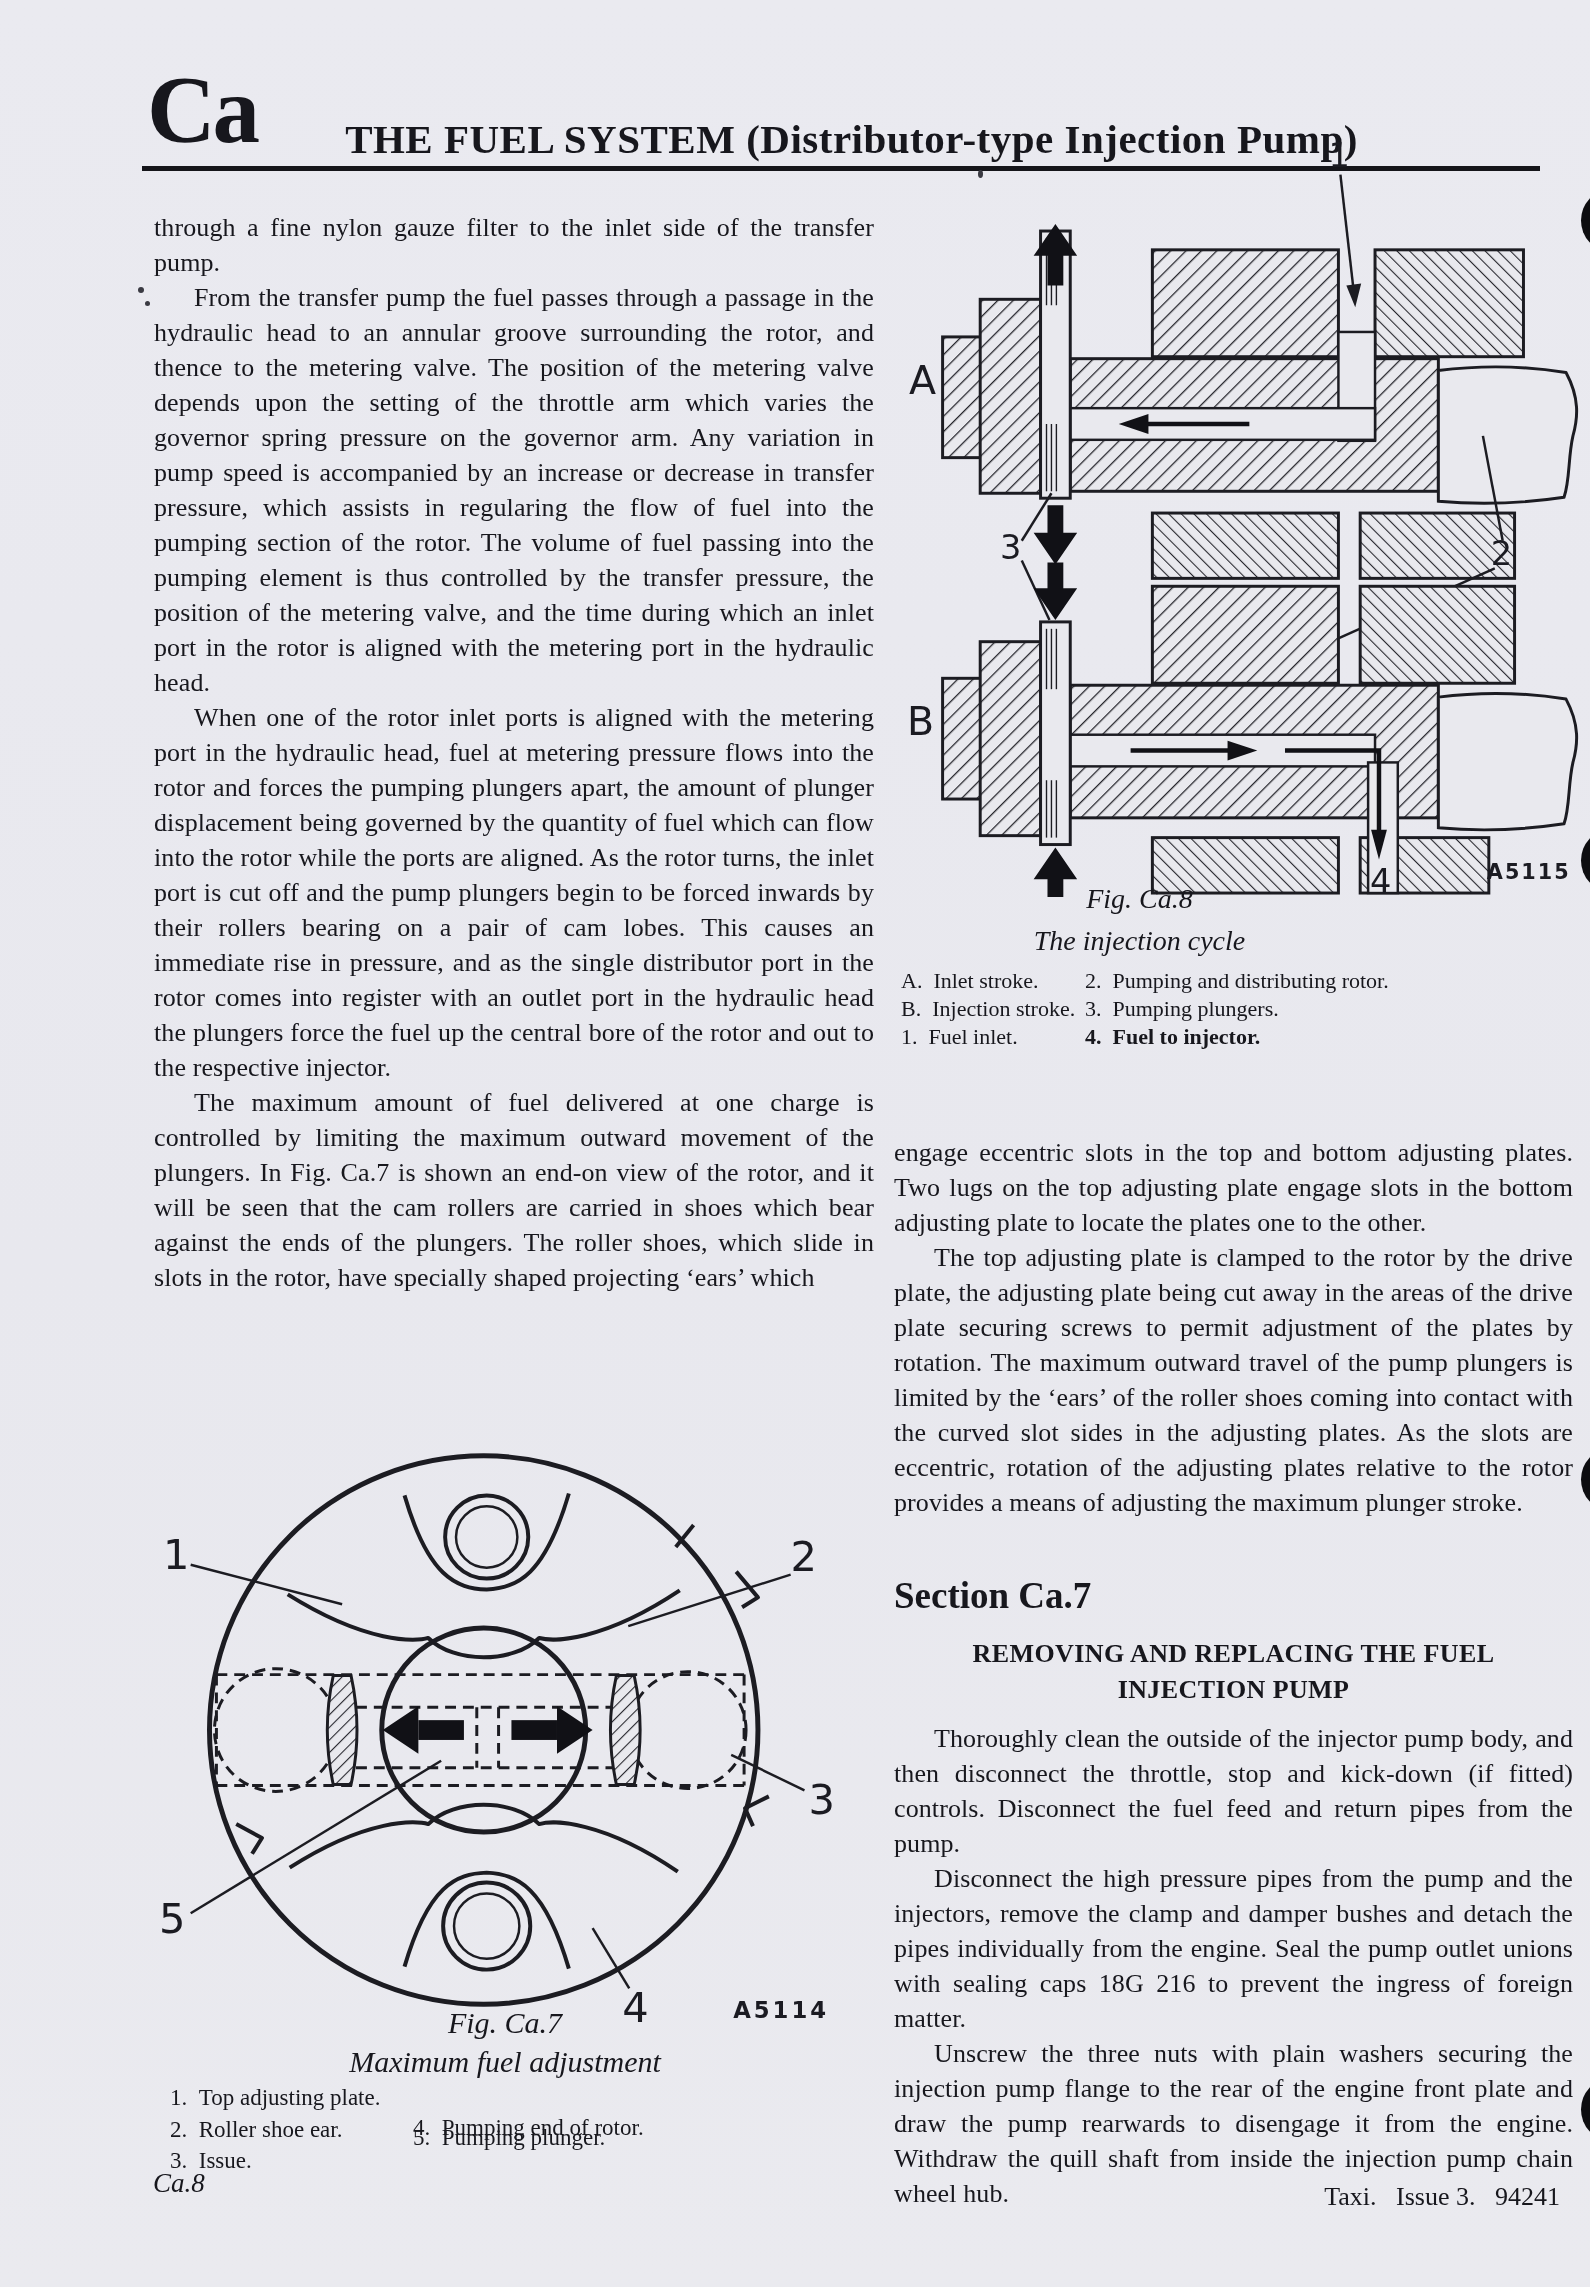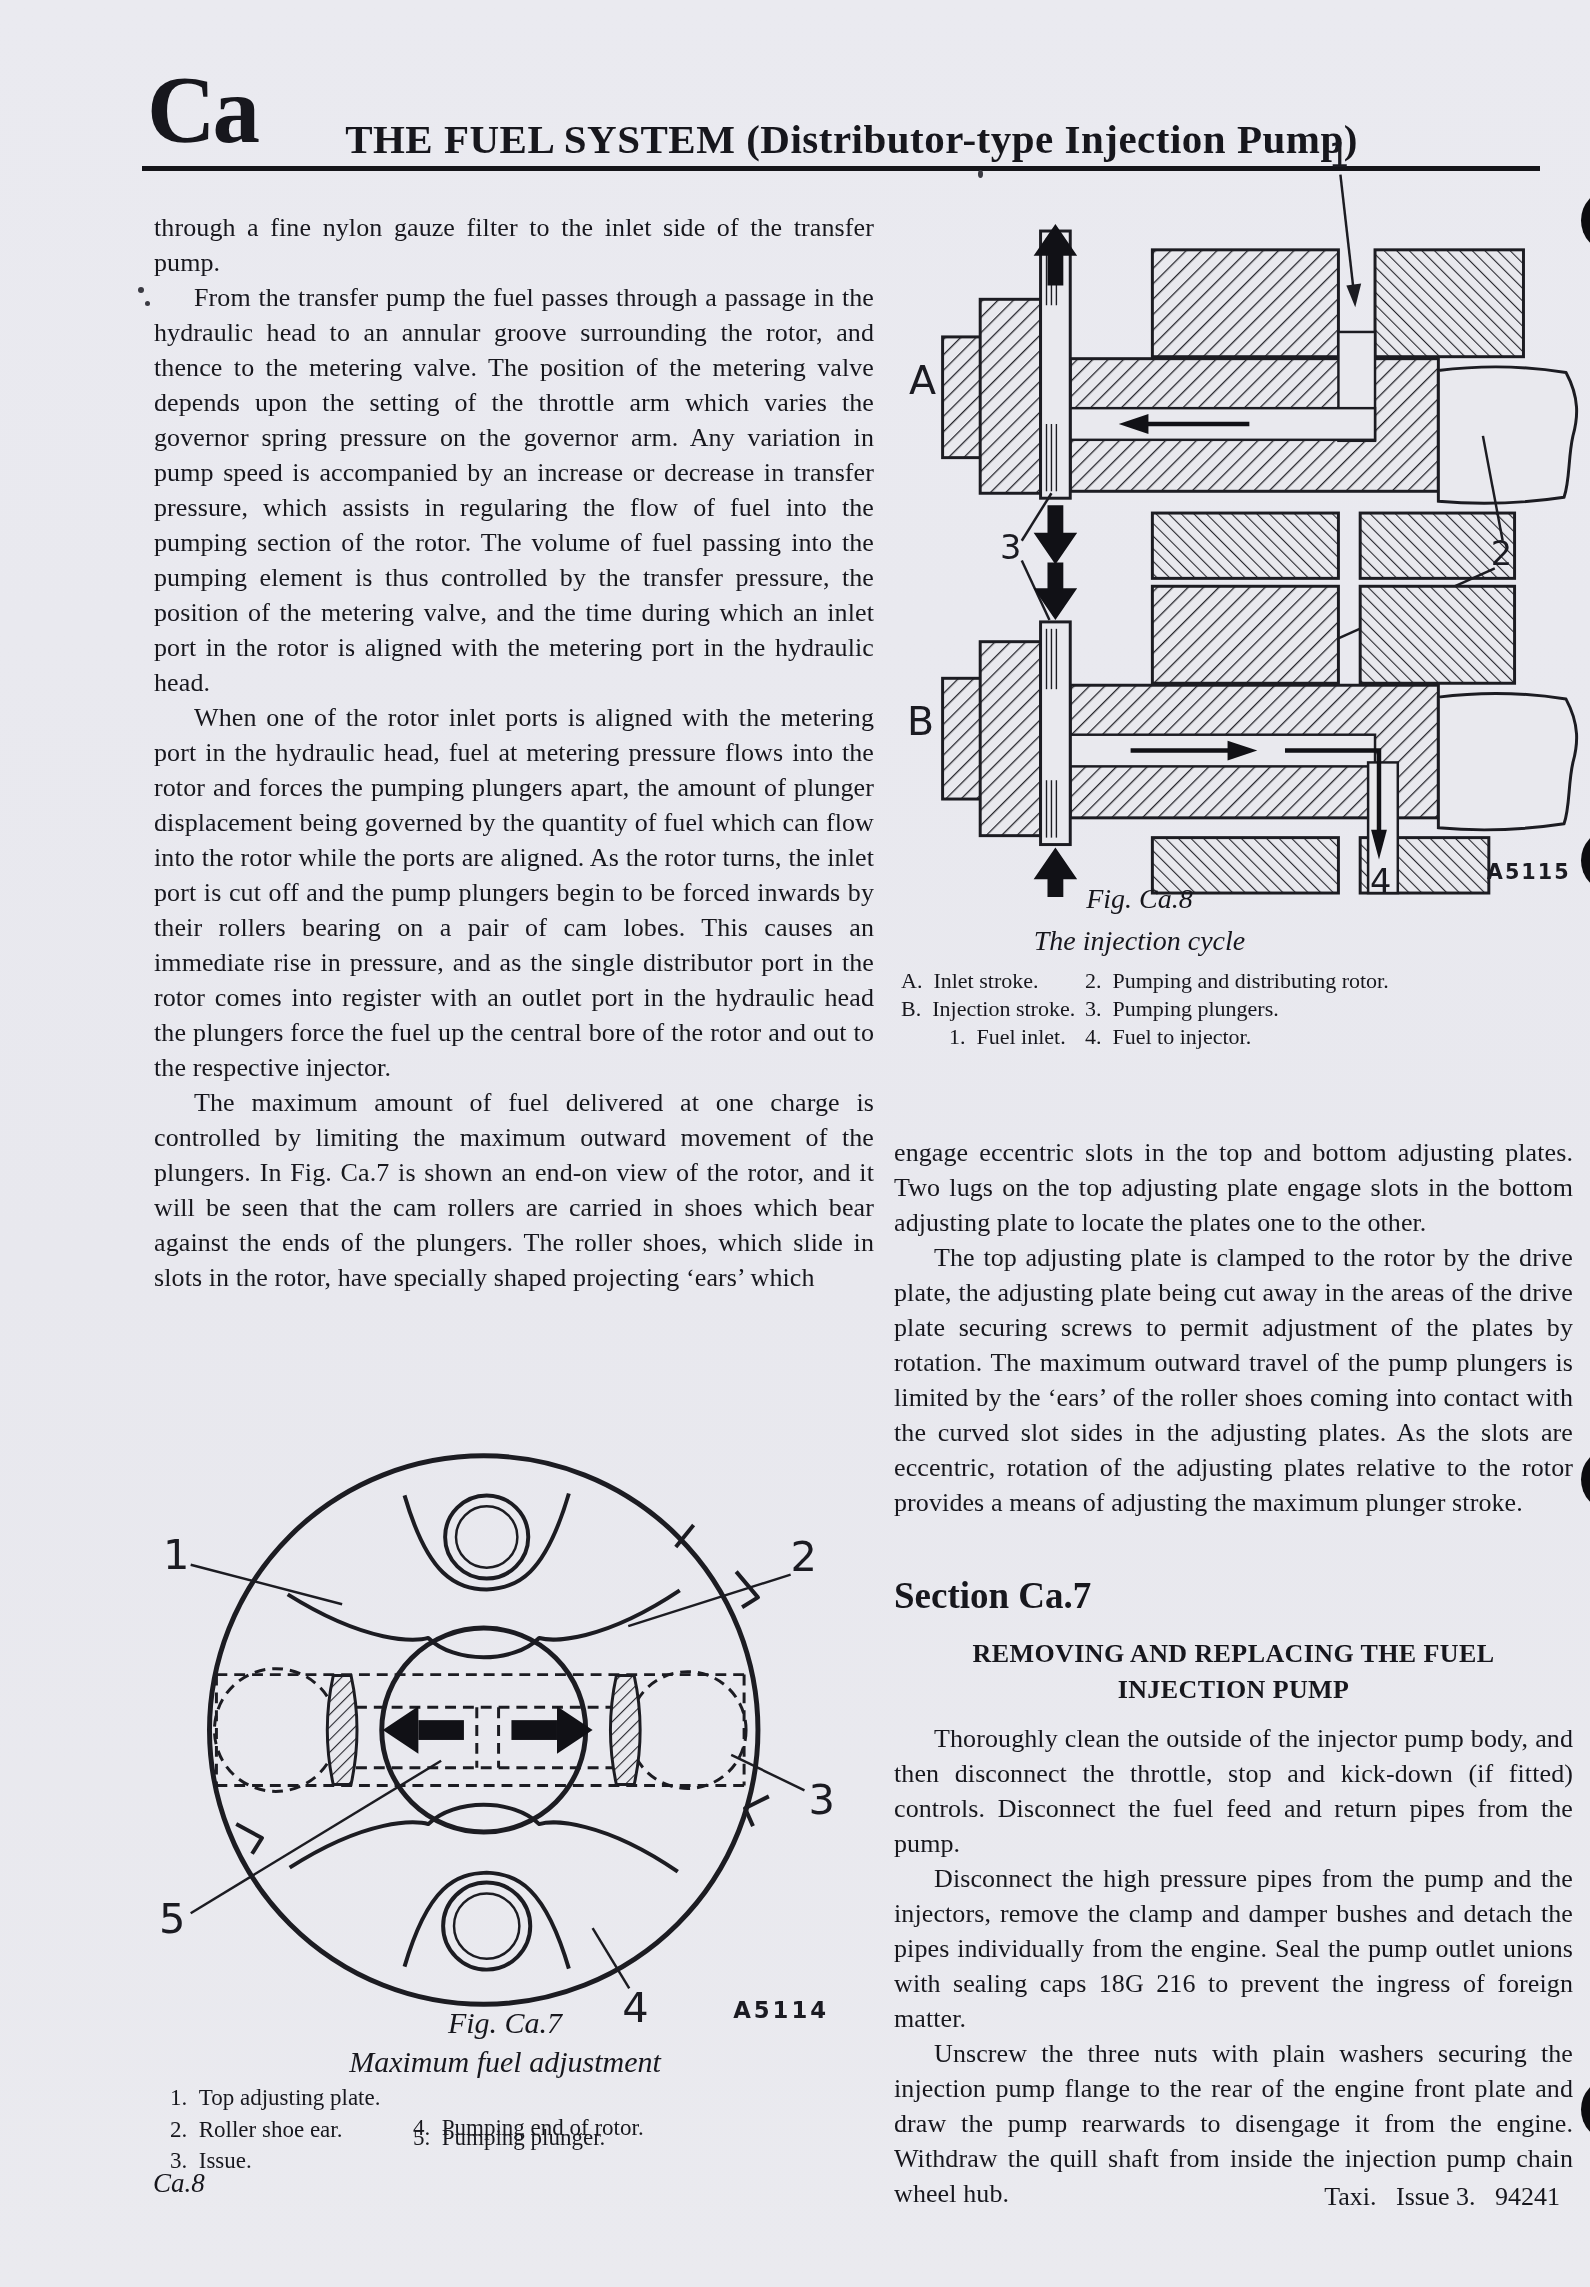--- a/index.html
+++ b/index.html
@@ -169,30 +169,30 @@
 
   <div class="abs fig-caption fig8-caption">Fig. Ca.8</div>
   <div class="abs fig-caption fig8-subcaption">The injection cycle</div>
 
   <div class="abs legend-row" style="left:901px;top:968px;">
     <span>A.</span>&nbsp;&nbsp;<span>Inlet stroke.</span>
   </div>
   <div class="abs legend-row" style="left:901px;top:996px;">
     <span>B.</span>&nbsp;&nbsp;<span>Injection stroke.</span>
   </div>
-  <div class="abs legend-row" style="left:901px;top:1024px;margin-left:48px;">
+  <div class="abs legend-row" style="left:901px;top:1024px;">
     <span>1.</span>&nbsp;&nbsp;<span>Fuel inlet.</span>
   </div>
   <div class="abs legend-row" style="left:1085px;top:968px;">
     <span>2.</span>&nbsp;&nbsp;<span>Pumping and distributing rotor.</span>
   </div>
   <div class="abs legend-row" style="left:1085px;top:996px;">
     <span>3.</span>&nbsp;&nbsp;<span>Pumping plungers.</span>
   </div>
-  <div class="abs legend-row" style="left:1085px;top:1024px;">
+  <div class="abs legend-row" style="left:1085px;top:1024px;font-weight:bold;">
     <span>4.</span>&nbsp;&nbsp;<span>Fuel to injector.</span>
   </div>
 
   <div class="abs col right-col-top">
     <p class="flush">engage eccentric slots in the top and bottom adjusting plates. Two lugs on the top adjusting plate engage slots in the bottom adjusting plate to locate the plates one to the other.</p>
     <p>The top adjusting plate is clamped to the rotor by the drive plate, the adjusting plate being cut away in the areas of the drive plate securing screws to permit adjustment of the plates by rotation. The maximum outward travel of the pump plungers is limited by the ‘ears’ of the roller shoes coming into contact with the curved slot sides in the adjusting plates. As the slots are eccentric, rotation of the adjusting plates relative to the rotor provides a means of adjusting the maximum plunger stroke.</p>
   </div>
 
   <div class="abs section-heading">Section Ca.7</div>
   <div class="abs subsection-line" style="top:1675px;">INJECTION PUMP</div>

